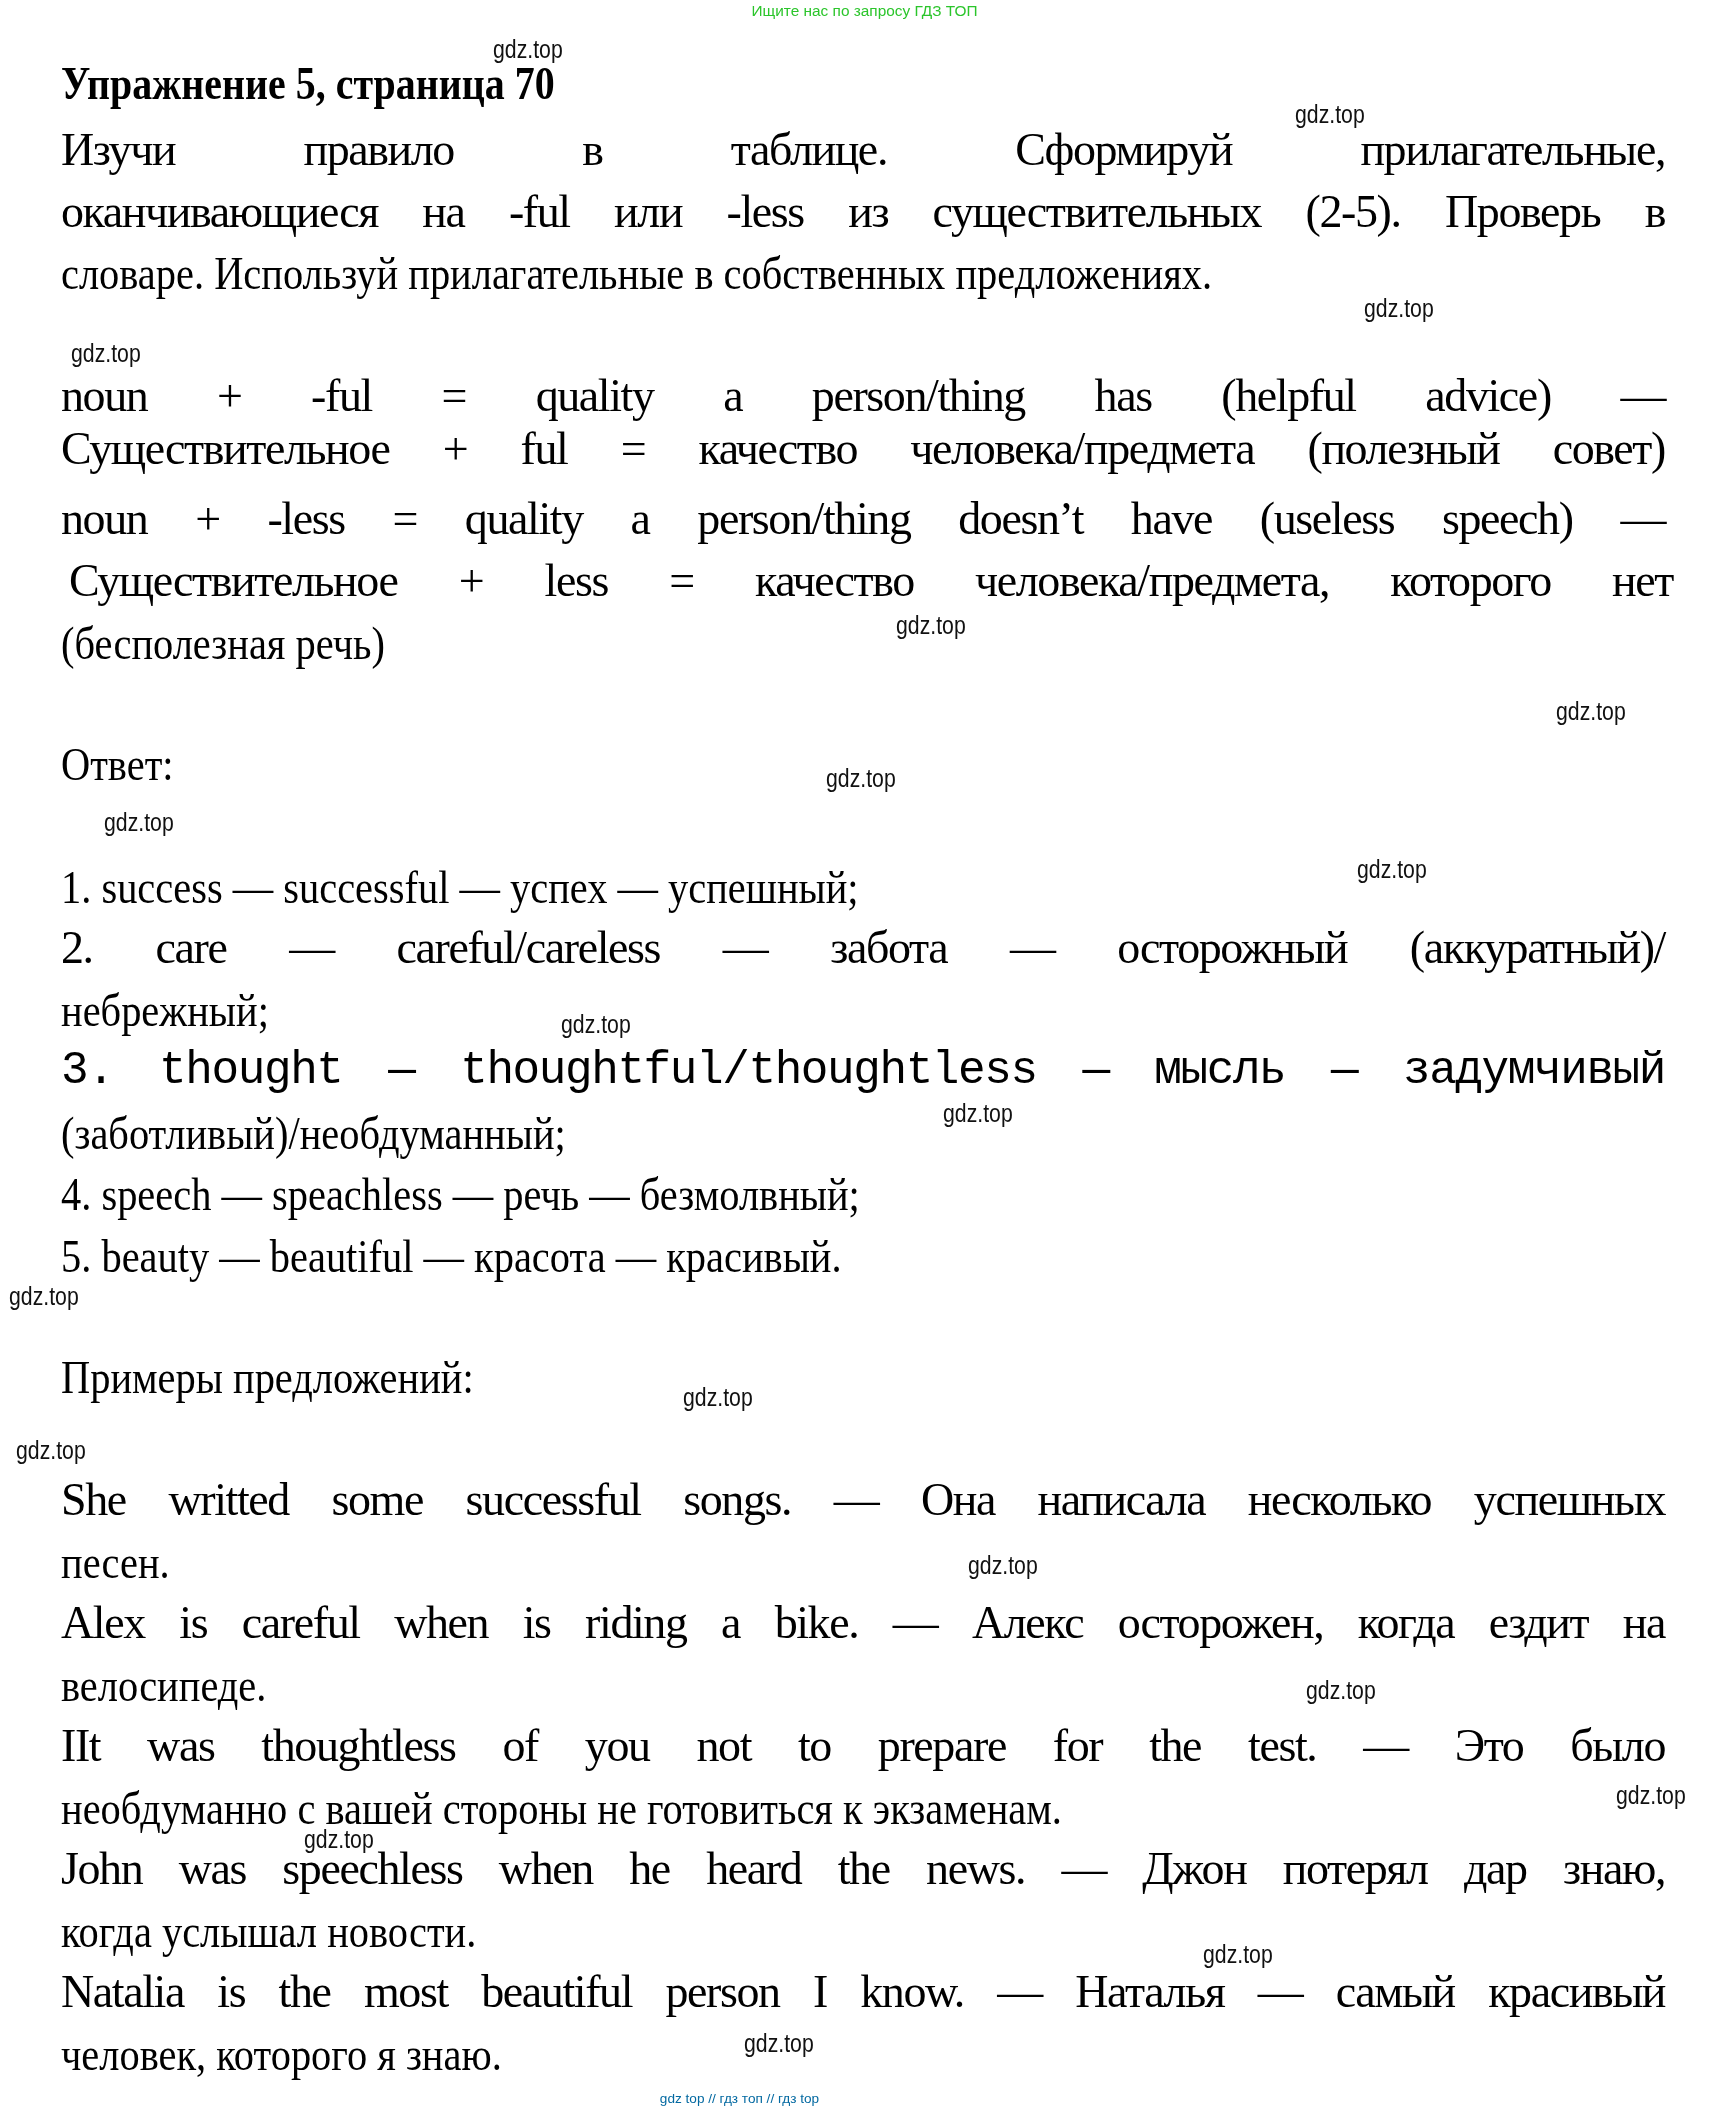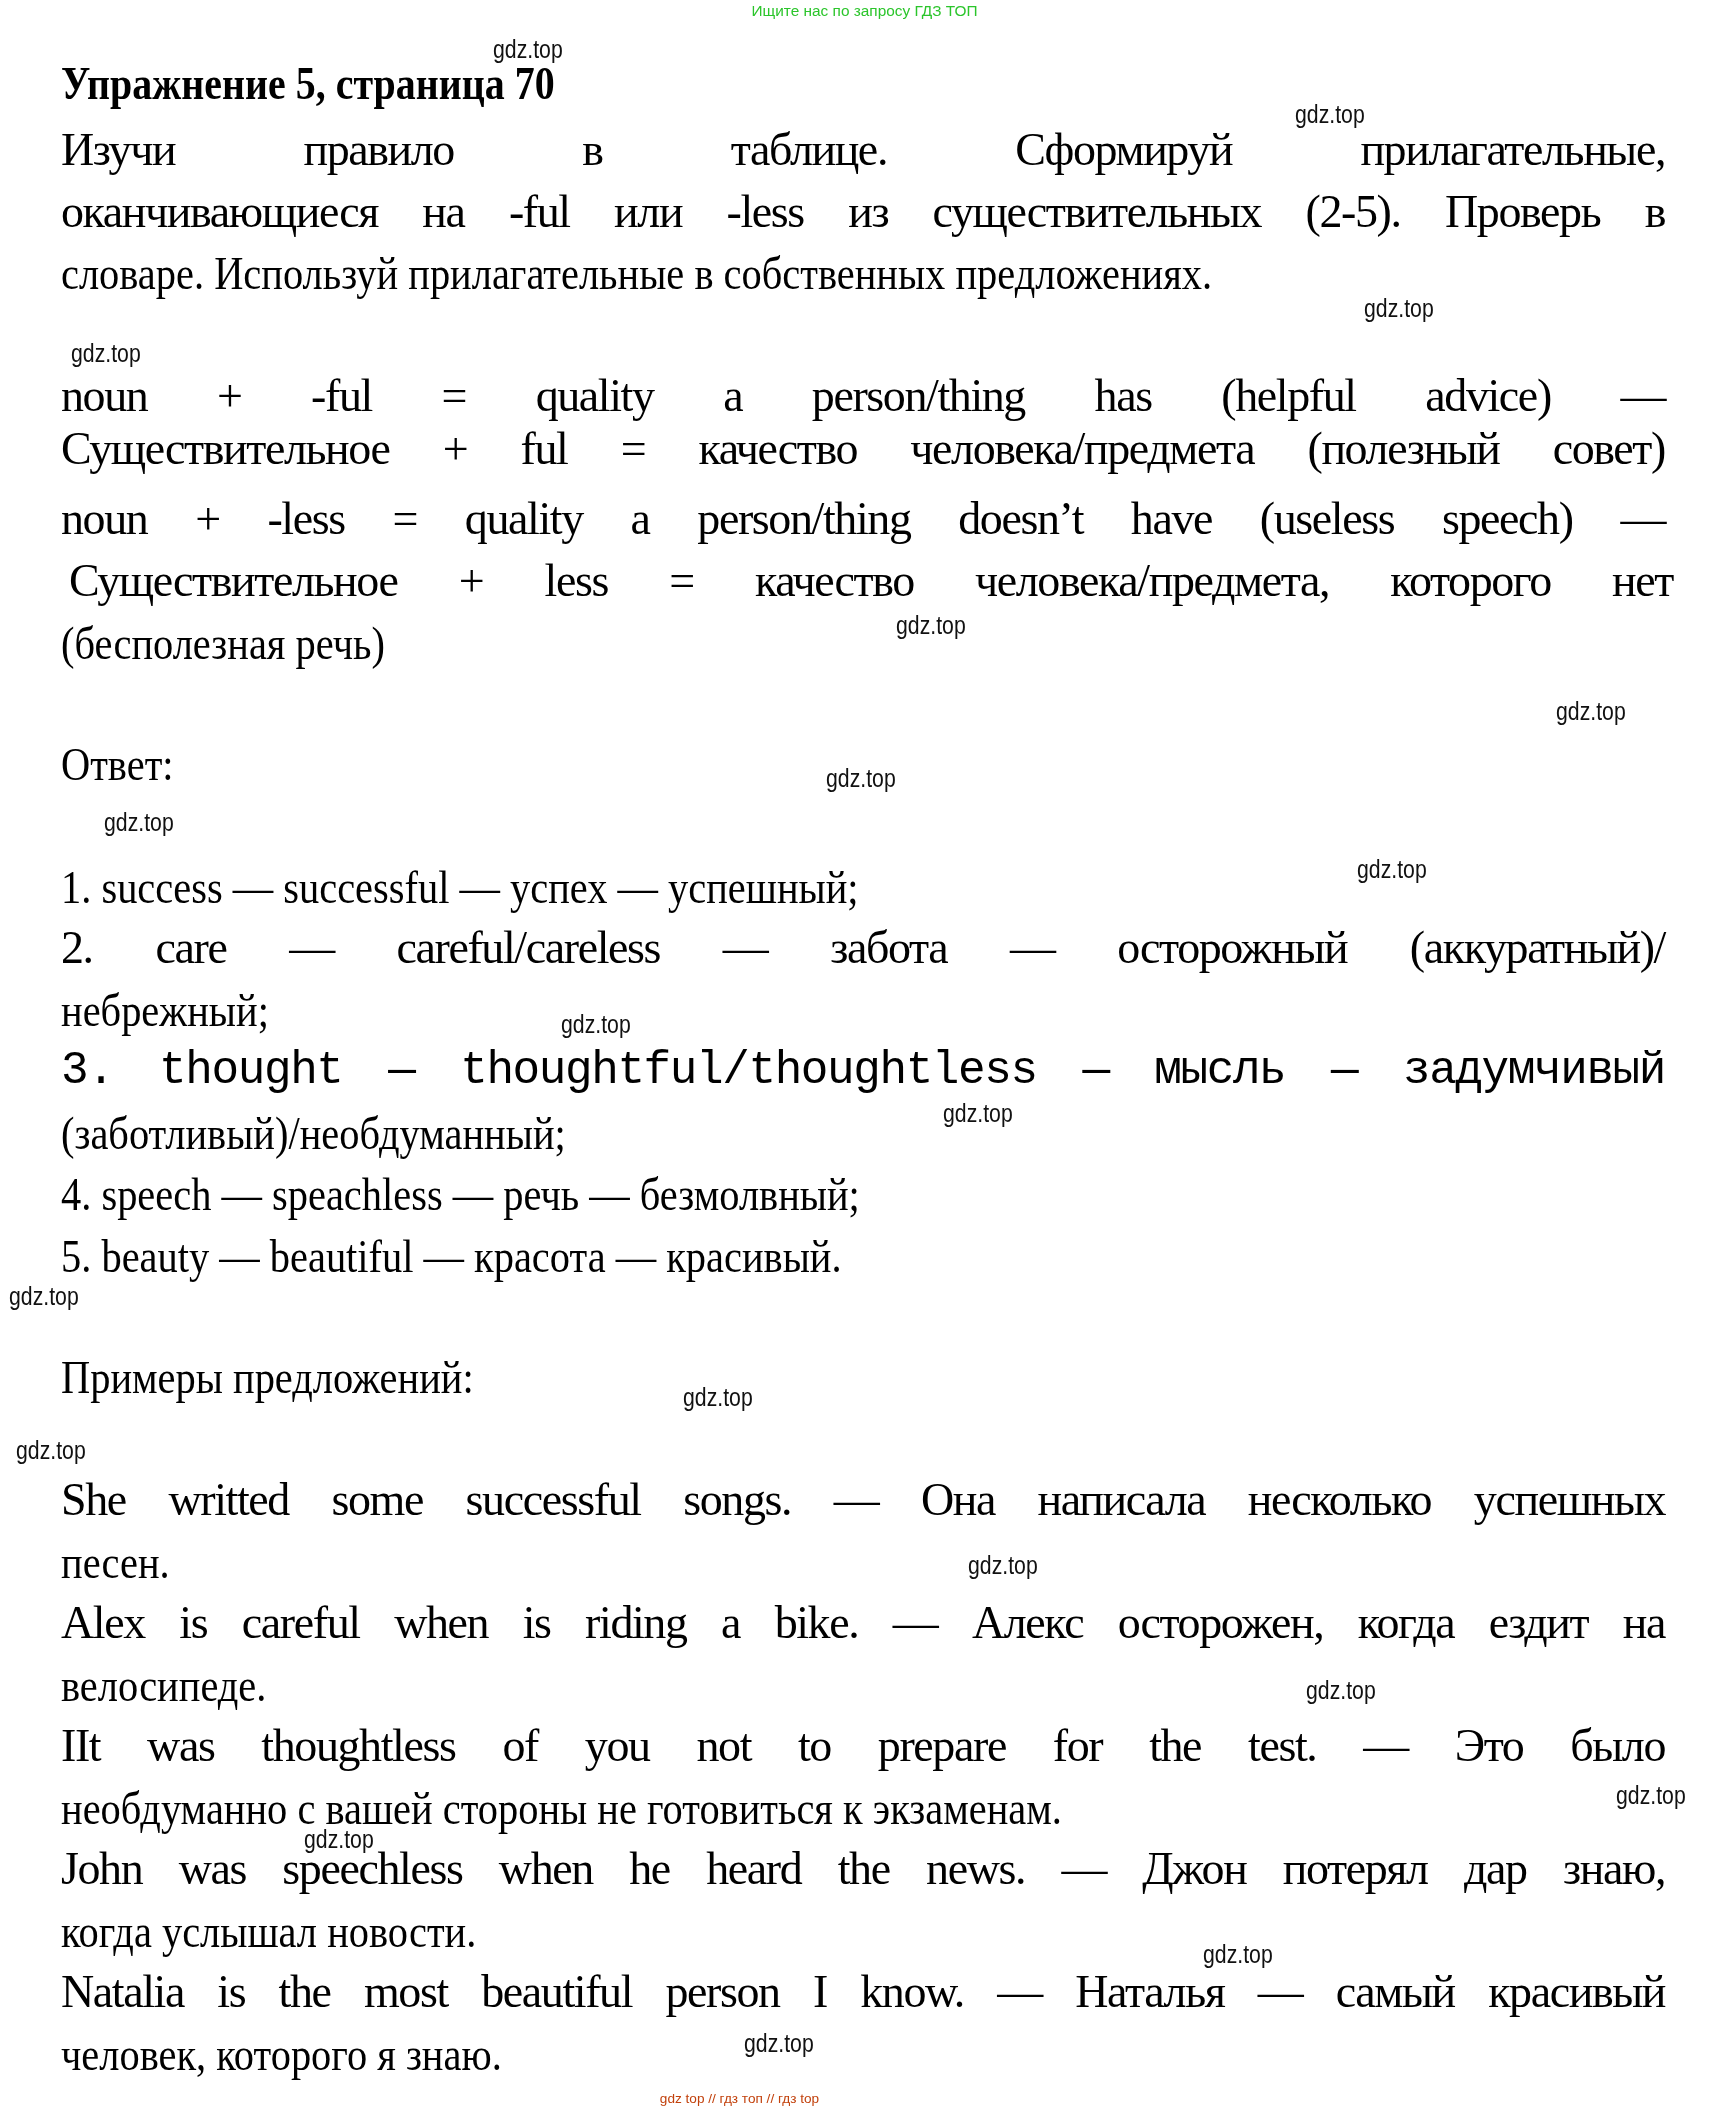--- a/index.html
+++ b/index.html
@@ -8,21 +8,21 @@
     font-family: "Liberation Serif", "DejaVu Serif", serif; color: #000;
   }
   .top-banner {
     position: absolute; top: 0; left: 0; width: 1729px; text-align: center;
     font-family: "Liberation Sans", "DejaVu Sans", sans-serif;
     font-size: 15.4px; color: #2bc52b; line-height: 18px; top: 1.8px;
   }
   .footer {
     position: absolute; top: 2091px; left: 0; width: 1479px; text-align: center;
     font-family: "Liberation Sans", "DejaVu Sans", sans-serif;
-    font-size: 13.6px; color: #c2410c; line-height: 16.3px;
+    font-size: 13.6px; color: #0369a1; line-height: 16.3px;
   }
   .content {
     position: absolute; left: 61px; width: 1604px; top: 0;
   }
   .title {
     position: absolute; top: 56px; left: 0;
     font-weight: bold; font-size: 47px; line-height: 54px;
     transform: scaleX(0.85); transform-origin: left center; white-space: nowrap;
   }
   .line {

